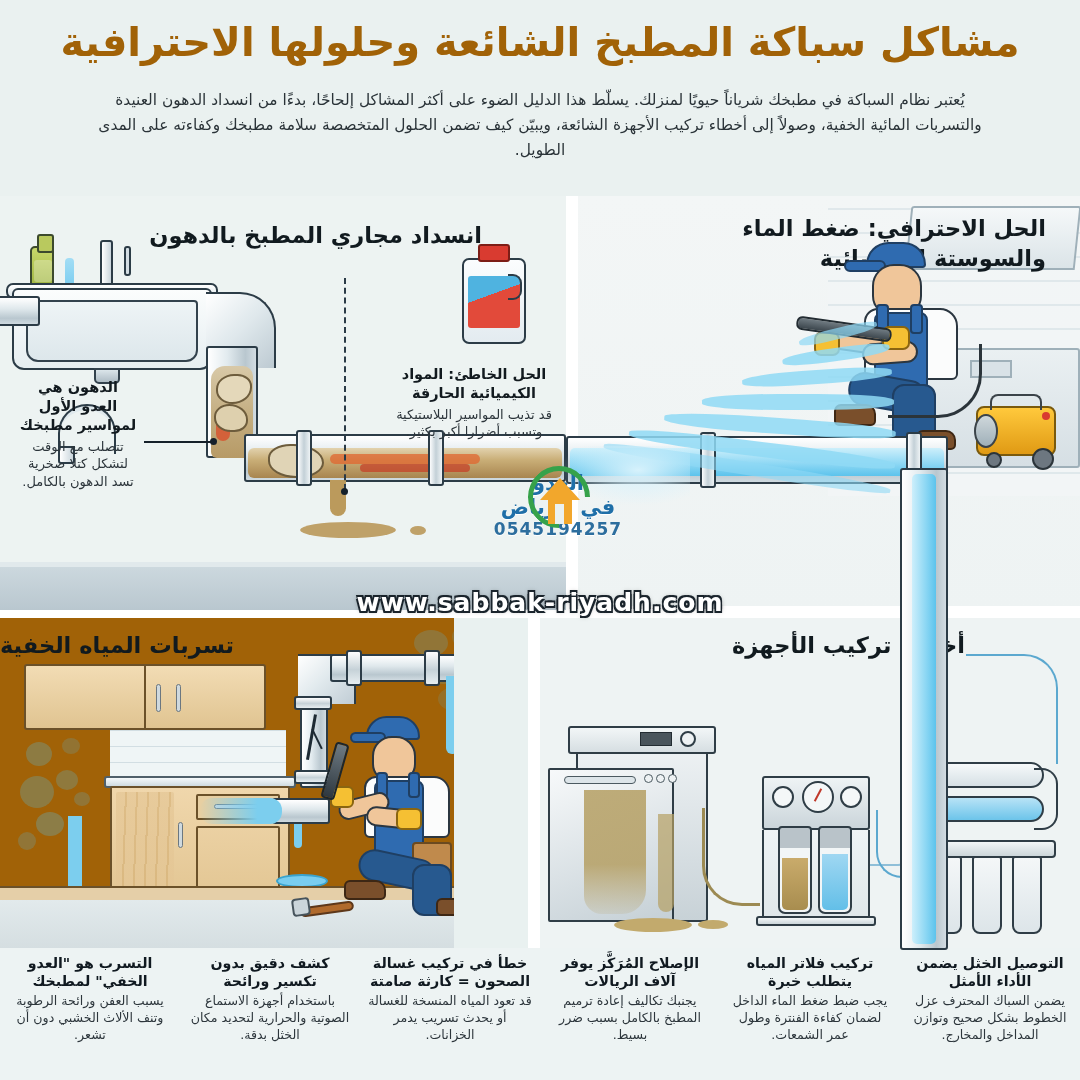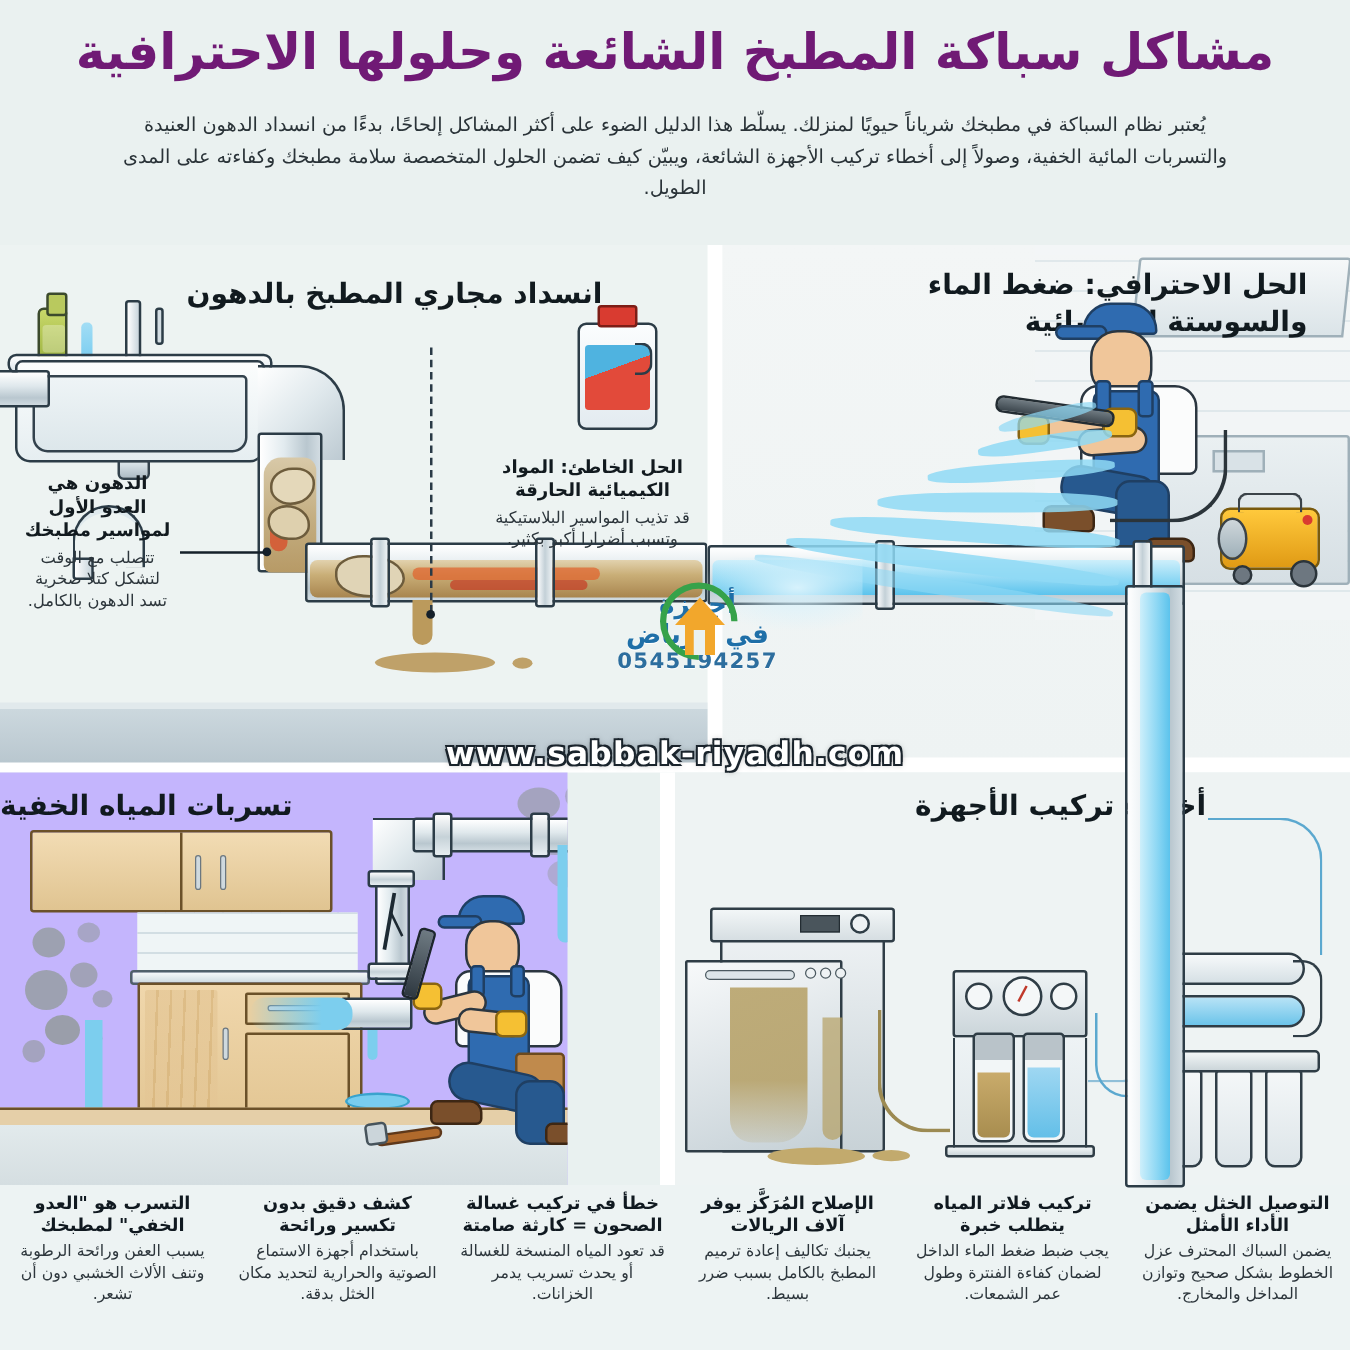--- a/index.html
+++ b/index.html
@@ -15,33 +15,33 @@
 
   
   .abs{ position:absolute; }
 
   
   #header{ position:absolute; left:0; top:0; width:1080px; height:196px;
            background:#eaf1f0; }
   #main-title{
     position:absolute; left:0; top:18px; width:1080px;
     text-align:center; font-size:40px; font-weight:bold;
-    letter-spacing:-.5px; color:#701a75; line-height:1.22;
+    letter-spacing:-.5px; color:#a16207; line-height:1.22;
   }
   #intro{
     position:absolute; left:96px; top:88px; width:888px;
     text-align:center; font-size:15.4px; line-height:1.63; color:#2a3338;
   }
 
   
   .panel{ position:absolute; overflow:hidden; }
   #panel-tl{ left:0;   top:196px; width:566px; height:414px; background:#edf3f2; }
   #panel-tr{ left:578px; top:196px; width:502px; height:414px;
              background:linear-gradient(180deg,#f3f6f6 0%,#eef3f3 100%); }
-  #panel-bl{ left:0;   top:618px; width:454px; height:330px; background:#c4b5fd; }
+  #panel-bl{ left:0;   top:618px; width:454px; height:330px; background:#a16207; }
   #panel-br{ left:540px; top:618px; width:540px; height:330px; background:#eef3f3; }
 
   .panel-title{
     position:absolute; font-size:22.5px; font-weight:bold; color:#111a1f;
     letter-spacing:-.2px; white-space:nowrap;
   }
   #t-tl{ right:84px; top:26px; }
   #t-tr{ right:34px; top:18px; width:330px; text-align:right;
          white-space:normal; line-height:1.33; }
   #t-bl{ right:220px; top:14px; }
@@ -541,21 +541,21 @@
     </div>
   </div>
 
   <div id="watermark">
     <div class="abs" style="left:0;top:0;width:140px;height:70px;">
       <div id="logo-arc"></div>
       <div id="logo-house"></div>
       <div id="logo-house2"></div>
       <div id="logo-house3"></div>
     </div>
-    <div id="wm-name" style="margin-top:6px;">أجهزة</div>
+    <div id="wm-name" style="margin-top:6px;">العدو</div>
     <div id="wm-name2">في الرياض</div>
     <div id="wm-phone">0545194257</div>
   </div>
 
   <div id="wm-url">www.sabbak-riyadh.com</div>
 
   <div id="captions">
     <div class="cap">
       <div class="ch">التسرب هو "العدو الخفي" لمطبخك</div>
       <div class="cb">يسبب العفن ورائحة الرطوبة وتنف الألاث الخشبي دون أن تشعر.</div>

